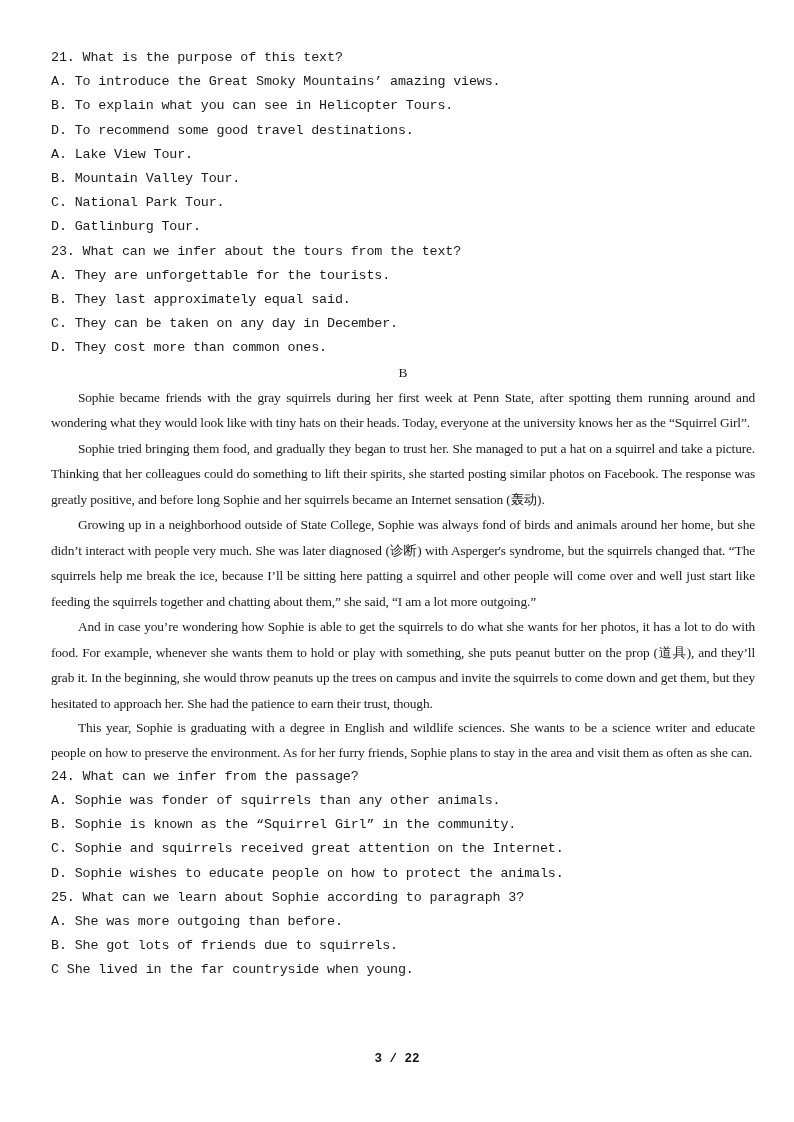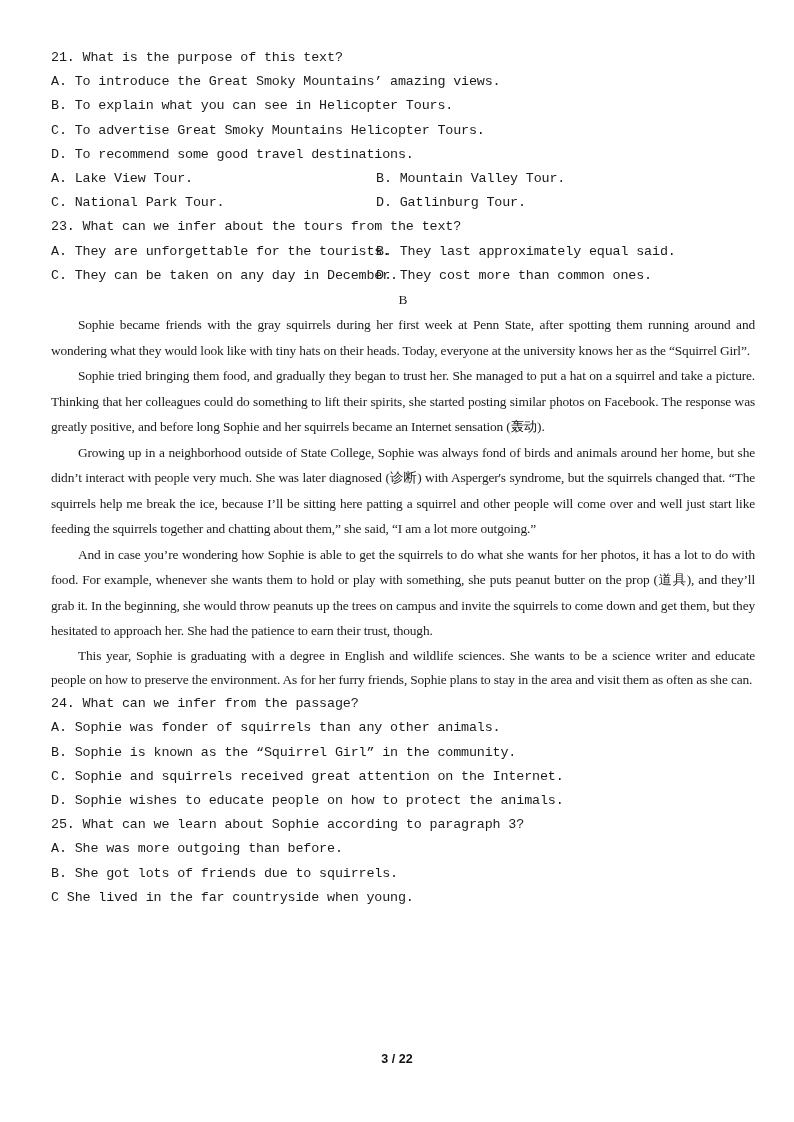--- a/index.html
+++ b/index.html
@@ -3,38 +3,37 @@
 <meta charset="utf-8">
 <style>
   html, body { margin: 0; padding: 0; background: #ffffff; }
   body { width: 794px; height: 1122px; position: relative; overflow: hidden;
          font-family: "Liberation Serif", "DejaVu Serif", serif; color: #1a1a1a; }
   .page { position: absolute; left: 51px; top: 46px; width: 704px; }
   .line { font-size: 13.4px; line-height: 24.2px; white-space: nowrap; letter-spacing: -0.15px; font-family: Liberation Mono, monospace; }
   .para { font-size: 13.4px; line-height: 25.5px; text-align: justify; letter-spacing: -0.15px; }
   .para.indent { text-indent: 27px; }
   .para.tight { line-height: 24.2px; }
-  .two-col { display: flex; }
+  .two-col { display: flex; flex-direction: column; }
   .two-col > span { display: block; }
   .two-col > span:first-child { width: 325px; }
   .center { text-align: center; font-size: 13.4px; line-height: 24.2px; }
   .footer { position: absolute; top: 1052px; left: 0; width: 794px; text-align: center;
-            font-family: Liberation Sans, sans-serif; font-weight: bold; font-size: 12.5px; color: #111; }
+            font-family: Liberation Mono, monospace; font-weight: bold; font-size: 12.5px; color: #111; }
 </style>
 </head>
 <body>
 
 <div class="page">
 
 
   <div>
     <div class="line">21. What is the purpose of this text?</div>
     <div class="line">A. To introduce the Great Smoky Mountains’ amazing views.</div>
     <div class="line">B. To explain what you can see in Helicopter Tours.</div>
-    <div class="line">C. To advertise Great Smoky Mountains Helicopter Tours.</div>
     <div class="line">D. To recommend some good travel destinations.</div>
   </div>
 
   <div>
     <div class="line two-col">
       <span>A. Lake View Tour.</span>
       <span>B. Mountain Valley Tour.</span>
     </div>
     <div class="line two-col">
       <span>C. National Park Tour.</span>

